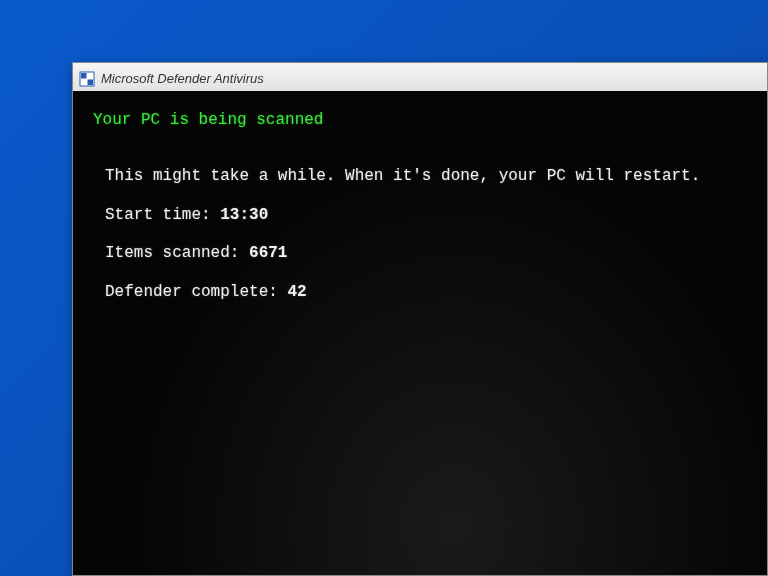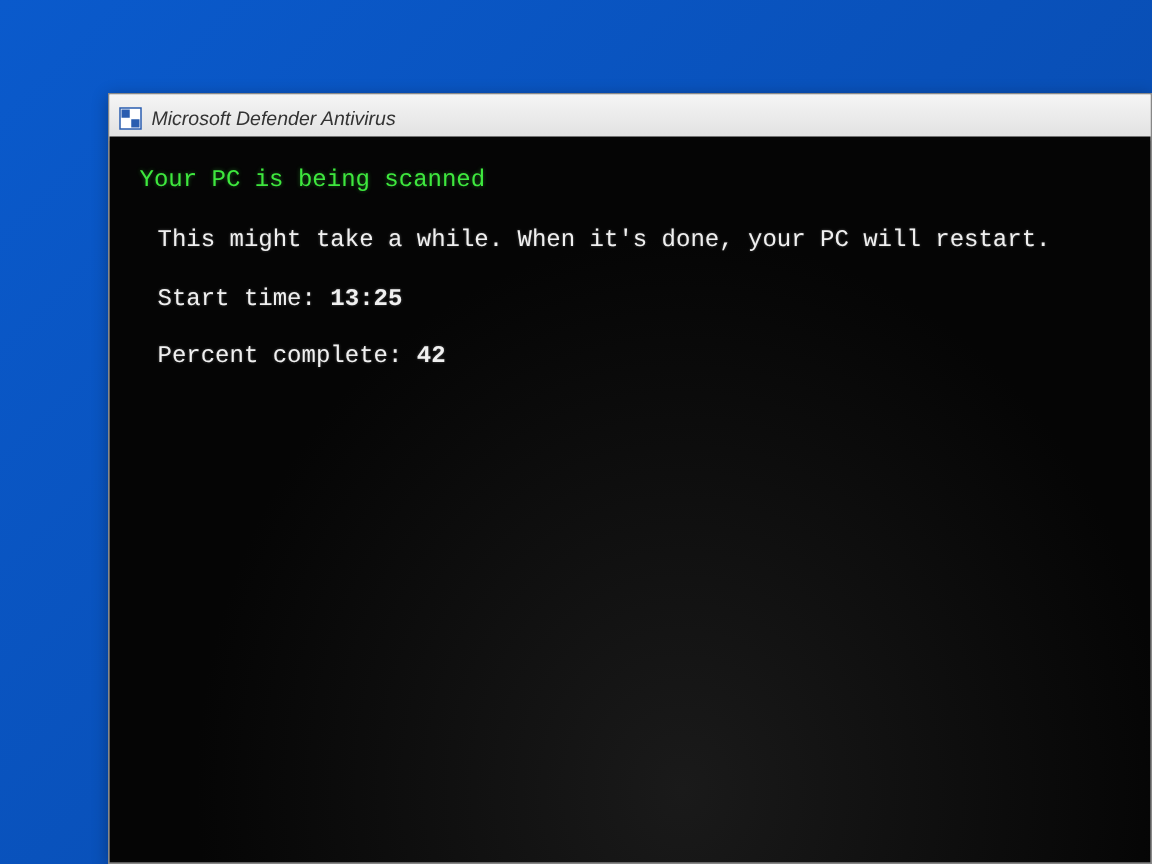--- a/index.html
+++ b/index.html
@@ -53,21 +53,21 @@
       right: 0;
       bottom: 0;
       padding: 18px 20px;
       font-family: "Consolas", "Courier New", monospace;
       font-size: 16px;
       line-height: 1.4;
       color: #f0f0f0;
     }
     .heading {
       color: #3ee83e;
-      margin-bottom: 18px;
+      margin-bottom: 34px;
       text-shadow: 0 0 3px rgba(62,232,62,0.4);
     }
     .line {
       margin-bottom: 16px;
       text-shadow: 0 0 2px rgba(255,255,255,0.3);
       margin-left: 12px;
     }
     .line .label {
       display: inline;
       text-align: right;
@@ -90,19 +90,22 @@
         <rect x="2" y="8.5" width="5.5" height="5.5" fill="#fff"></rect>
         <rect x="8.5" y="8.5" width="5.5" height="5.5" fill="#2a5db0"></rect>
       </svg>
     </span>
     <span class="titlebar-text">Microsoft Defender Antivirus</span>
   </div>
   <div class="content">
     <div class="heading">Your PC is being scanned</div>
     <div class="line">This might take a while. When it's done, your PC will restart.</div>
     <div class="line">
-      <span class="label">Start time: </span><span class="value">13:25</span>
+      <span class="label">Start time: </span><span class="value">13:30</span>
     </div>
     <div class="line">
-      <span class="label">Percent complete: </span><span class="value">42</span>
+      <span class="label">Items scanned: </span><span class="value">6671</span>
+    </div>
+    <div class="line">
+      <span class="label">Defender complete: </span><span class="value">42</span>
     </div>
   </div>
 </div>
 
 </body></html>

